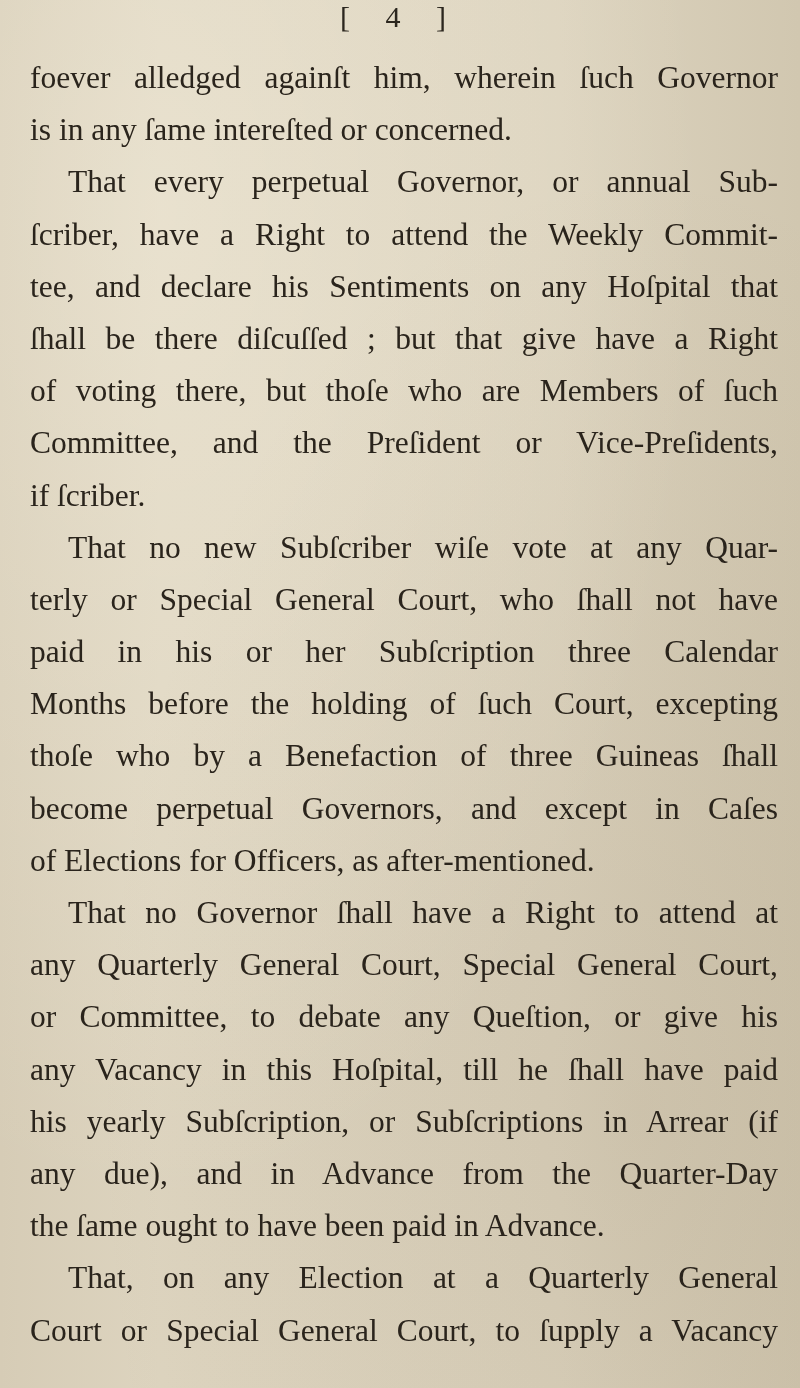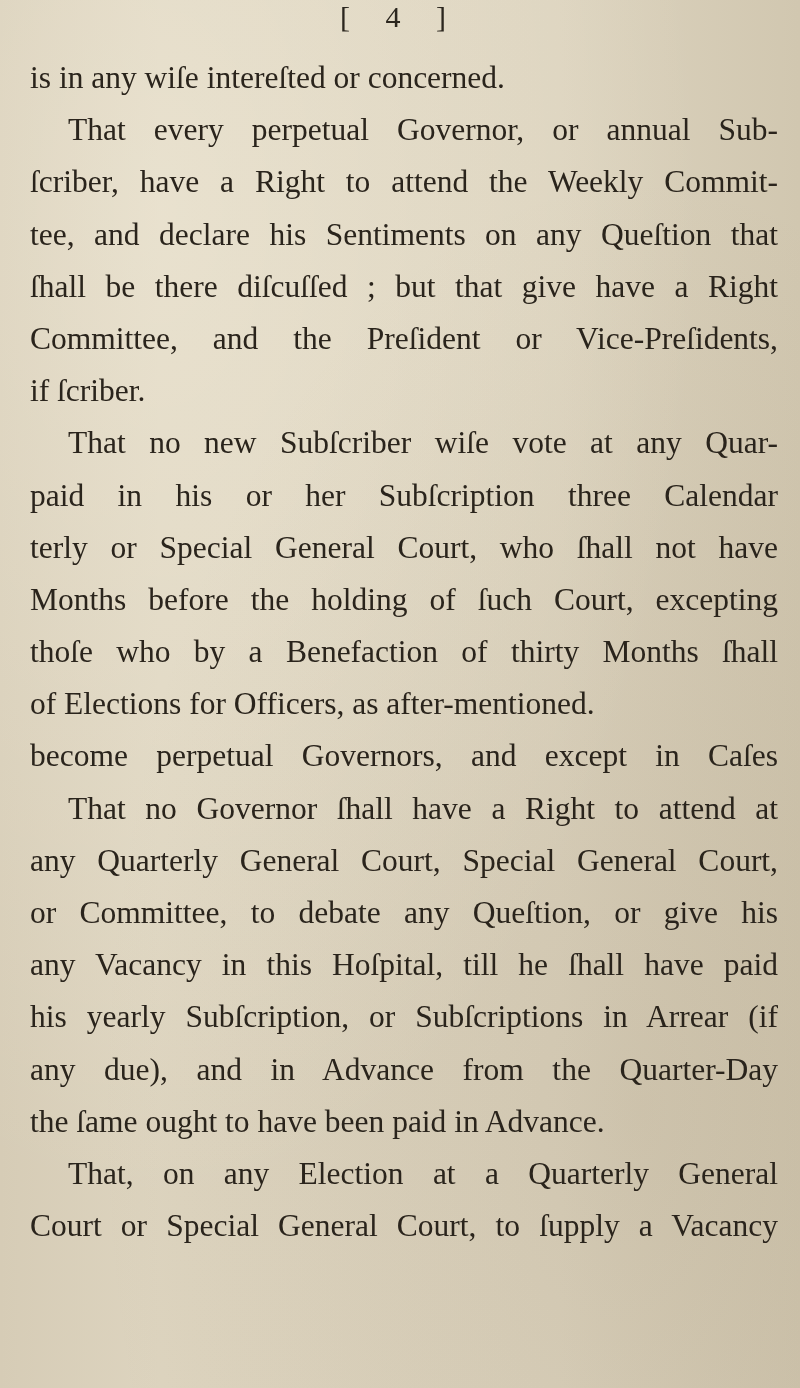--- a/index.html
+++ b/index.html
@@ -55,34 +55,36 @@
     .line.short {
       text-align-last: left;
     }
   </style>
 </head>
 <body>
 
 <div class="page">
   <div class="folio">[ 4 ]</div>
   <div class="text">
-    <span class="line short">is in any wiſe intereſted or concerned.</span>
+    <span class="line">foever alledged againſt him, wherein ſuch Governor</span>
+    <span class="line short">is in any ſame intereſted or concerned.</span>
     <span class="line indent">That every perpetual Governor, or annual Sub-</span>
     <span class="line">ſcriber, have a Right to attend the Weekly Commit-</span>
-    <span class="line">tee, and declare his Sentiments on any Queſtion that</span>
+    <span class="line">tee, and declare his Sentiments on any Hoſpital that</span>
     <span class="line">ſhall be there diſcuſſed ; but that give have a Right</span>
+    <span class="line">of voting there, but thoſe who are Members of ſuch</span>
     <span class="line">Committee, and the Preſident or Vice-Preſidents,</span>
     <span class="line short">if ſcriber.</span>
     <span class="line indent">That no new Subſcriber wiſe vote at any Quar-</span>
+    <span class="line">terly or Special General Court, who ſhall not have</span>
     <span class="line">paid in his or her Subſcription three Calendar</span>
-    <span class="line">terly or Special General Court, who ſhall not have</span>
     <span class="line">Months before the holding of ſuch Court, excepting</span>
-    <span class="line">thoſe who by a Benefaction of thirty Months ſhall</span>
+    <span class="line">thoſe who by a Benefaction of three Guineas ſhall</span>
+    <span class="line">become perpetual Governors, and except in Caſes</span>
     <span class="line short">of Elections for Officers, as after-mentioned.</span>
-    <span class="line">become perpetual Governors, and except in Caſes</span>
     <span class="line indent">That no Governor ſhall have a Right to attend at</span>
     <span class="line">any Quarterly General Court, Special General Court,</span>
     <span class="line">or Committee, to debate any Queſtion, or give his</span>
     <span class="line">any Vacancy in this Hoſpital, till he ſhall have paid</span>
     <span class="line">his yearly Subſcription, or Subſcriptions in Arrear (if</span>
     <span class="line">any due), and in Advance from the Quarter-Day</span>
     <span class="line short">the ſame ought to have been paid in Advance.</span>
     <span class="line indent">That, on any Election at a Quarterly General</span>
     <span class="line">Court or Special General Court, to ſupply a Vacancy</span>
 

